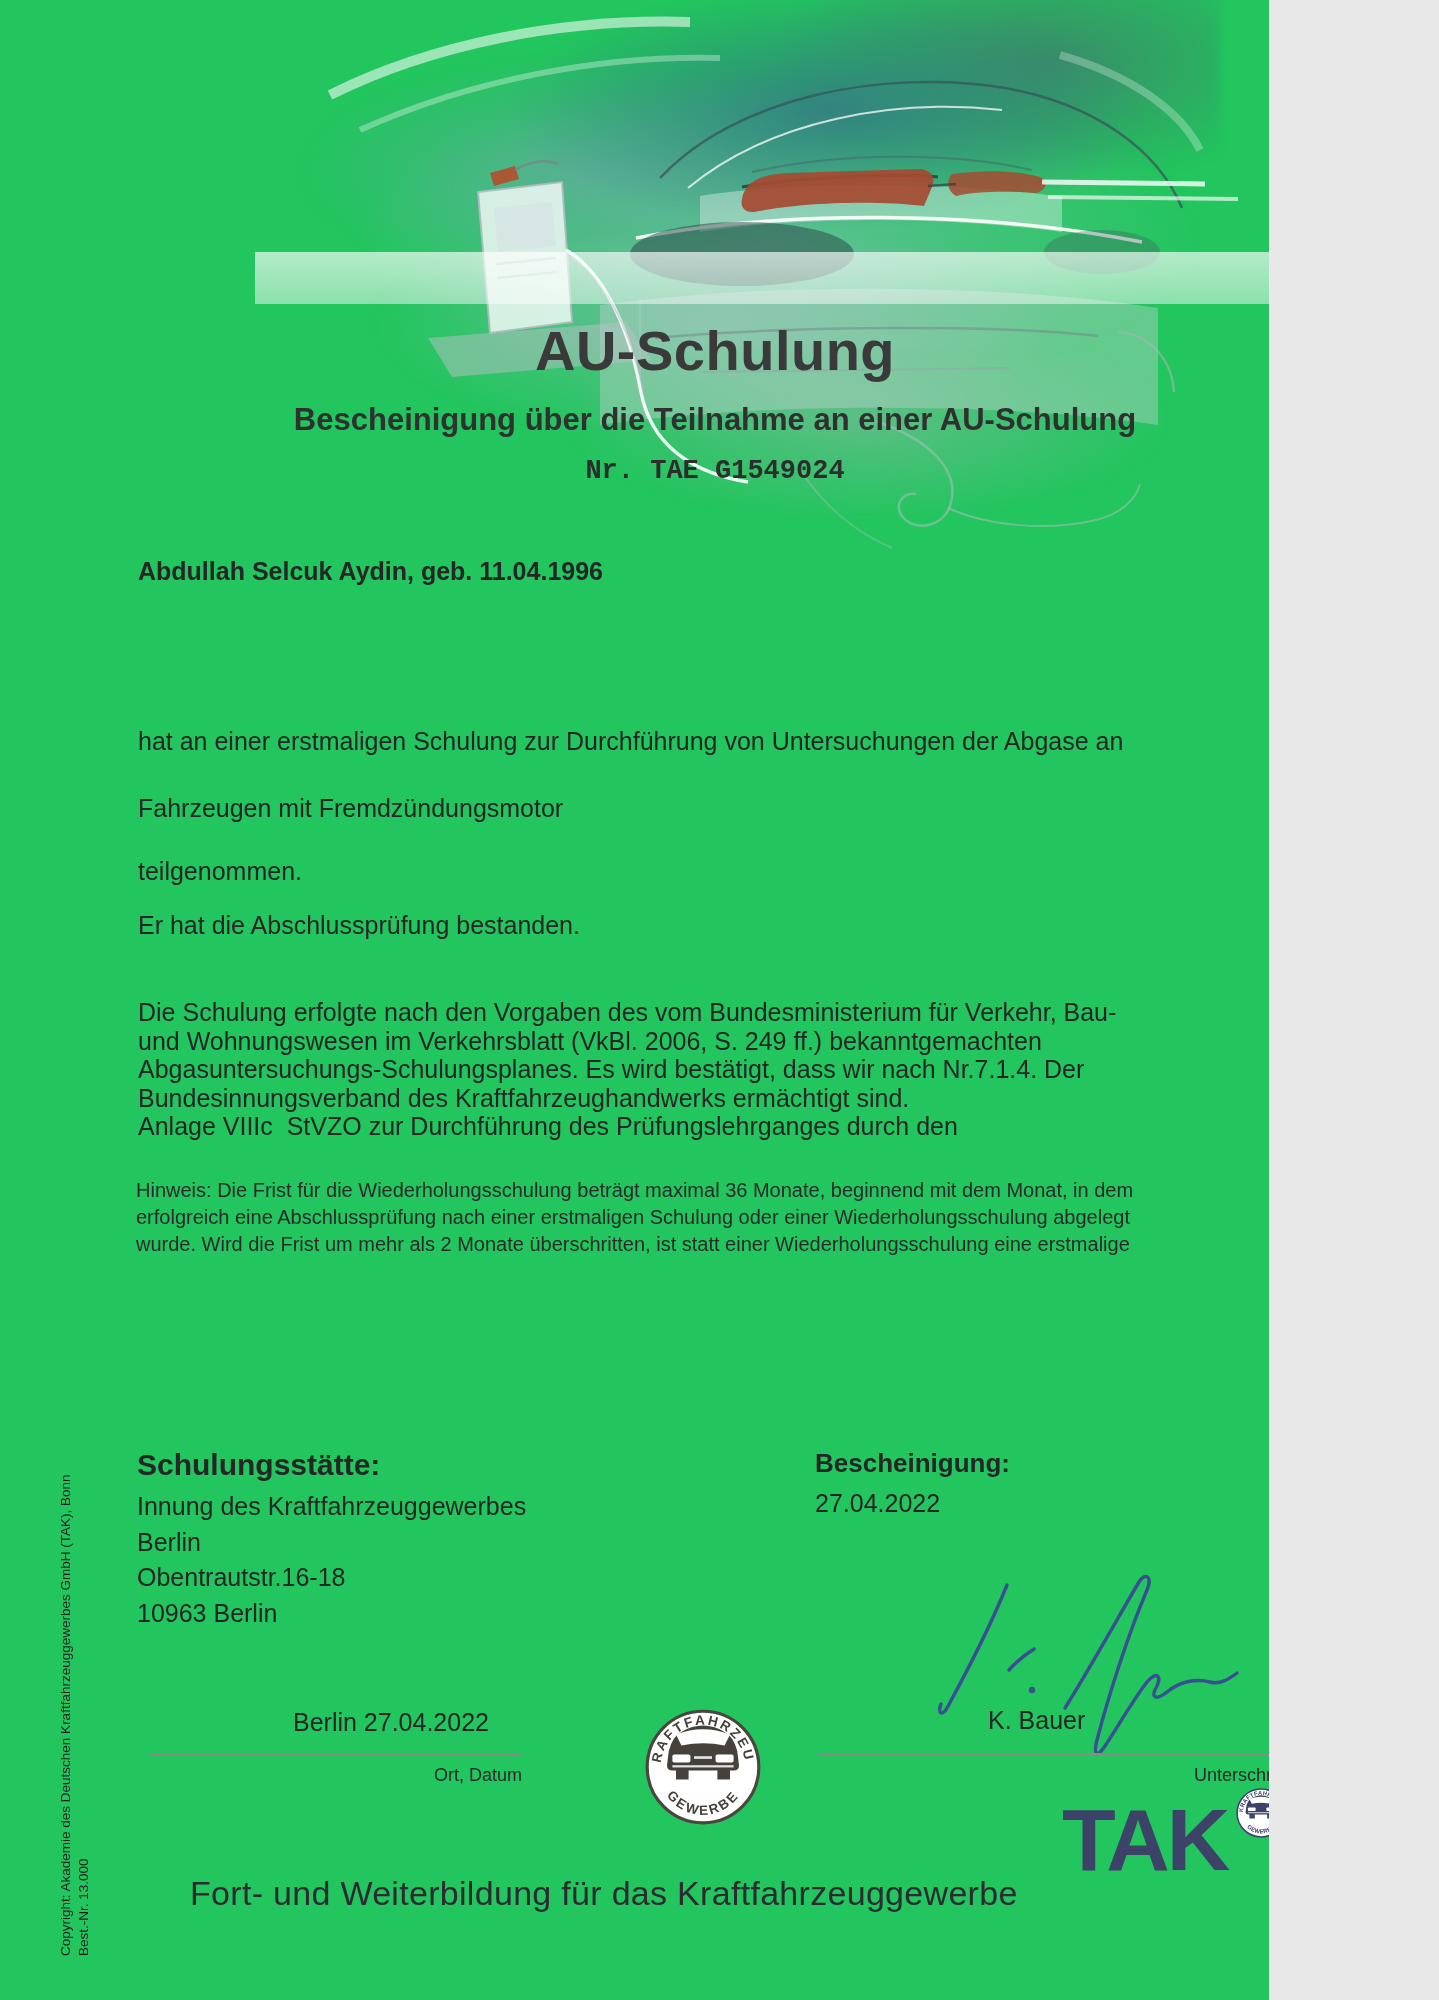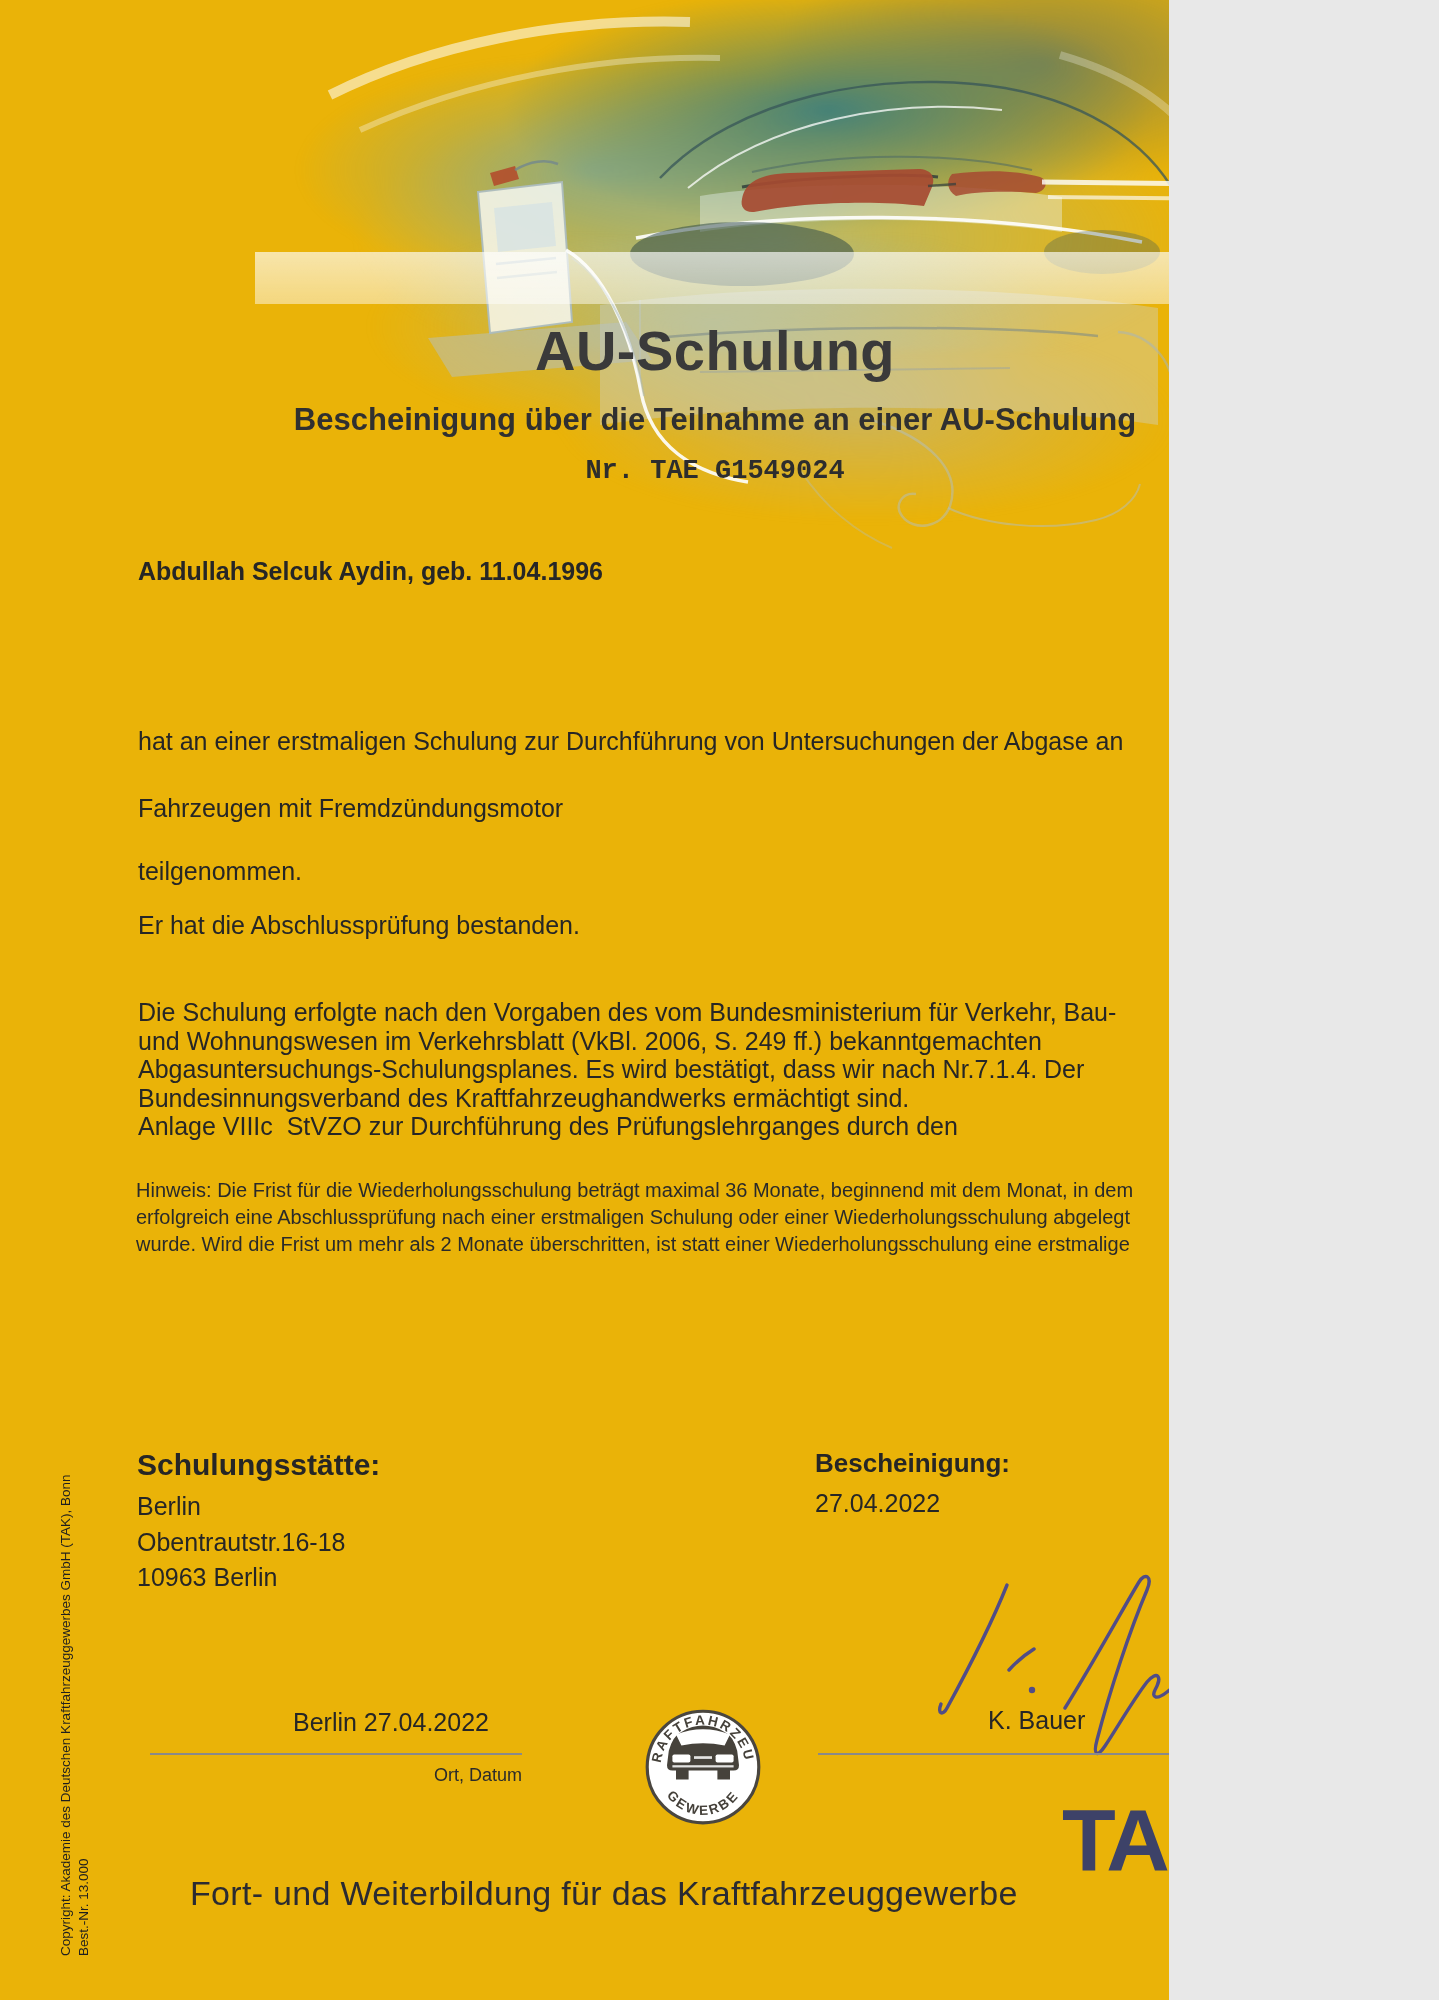--- a/index.html
+++ b/index.html
@@ -1,16 +1,16 @@
 <!DOCTYPE html>
 <html><head>
 <meta charset="utf-8">
 <style>
   html,body{margin:0;padding:0;background:#e8e8e8;}
-  .page{position:relative;width:1169px;height:2000px;background:#eab308;overflow:hidden;
+  .page{position:relative;width:1269px;height:2000px;background:#22c55e;overflow:hidden;
         font-family:"Liberation Sans",sans-serif;color:#262626;}
   
   .art{position:absolute;left:0;top:0;width:1439px;height:620px;}
   .wash-main{position:absolute;left:240px;top:-50px;width:980px;height:400px;
     background:
       radial-gradient(ellipse 46% 42% at 60% 40%, rgba(52,124,130,0.9), rgba(52,124,130,0) 72%),
       radial-gradient(ellipse 40% 45% at 82% 28%, rgba(74,106,110,0.62), rgba(74,106,110,0) 70%),
       radial-gradient(ellipse 42% 40% at 36% 55%, rgba(108,166,168,0.65), rgba(108,166,168,0) 72%),
       radial-gradient(ellipse 58% 52% at 55% 72%, rgba(142,190,190,0.55), rgba(142,190,190,0) 75%);
     filter:blur(4px);}
@@ -134,20 +134,21 @@
   </div>
 
   <div class="note">
     <div>Hinweis: Die Frist für die Wiederholungsschulung beträgt maximal 36 Monate, beginnend mit dem Monat, in dem</div>
     <div>erfolgreich eine Abschlussprüfung nach einer erstmaligen Schulung oder einer Wiederholungsschulung abgelegt</div>
     <div>wurde. Wird die Frist um mehr als 2 Monate überschritten, ist statt einer Wiederholungsschulung eine erstmalige</div>
   </div>
 
   <div class="venue-label">Schulungsstätte:</div>
   <div class="venue-lines">
+    <div>Innung des Kraftfahrzeuggewerbes</div>
     <div>Berlin</div>
     <div>Obentrautstr.16-18</div>
     <div>10963 Berlin</div>
   </div>
   <div class="date-label">Bescheinigung:</div>
   <div class="date-value">27.04.2022</div>
 
   <div class="place-date">Berlin 27.04.2022</div>
   <div class="rule rule-left"></div>
   <div class="caption caption-left">Ort, Datum</div>

